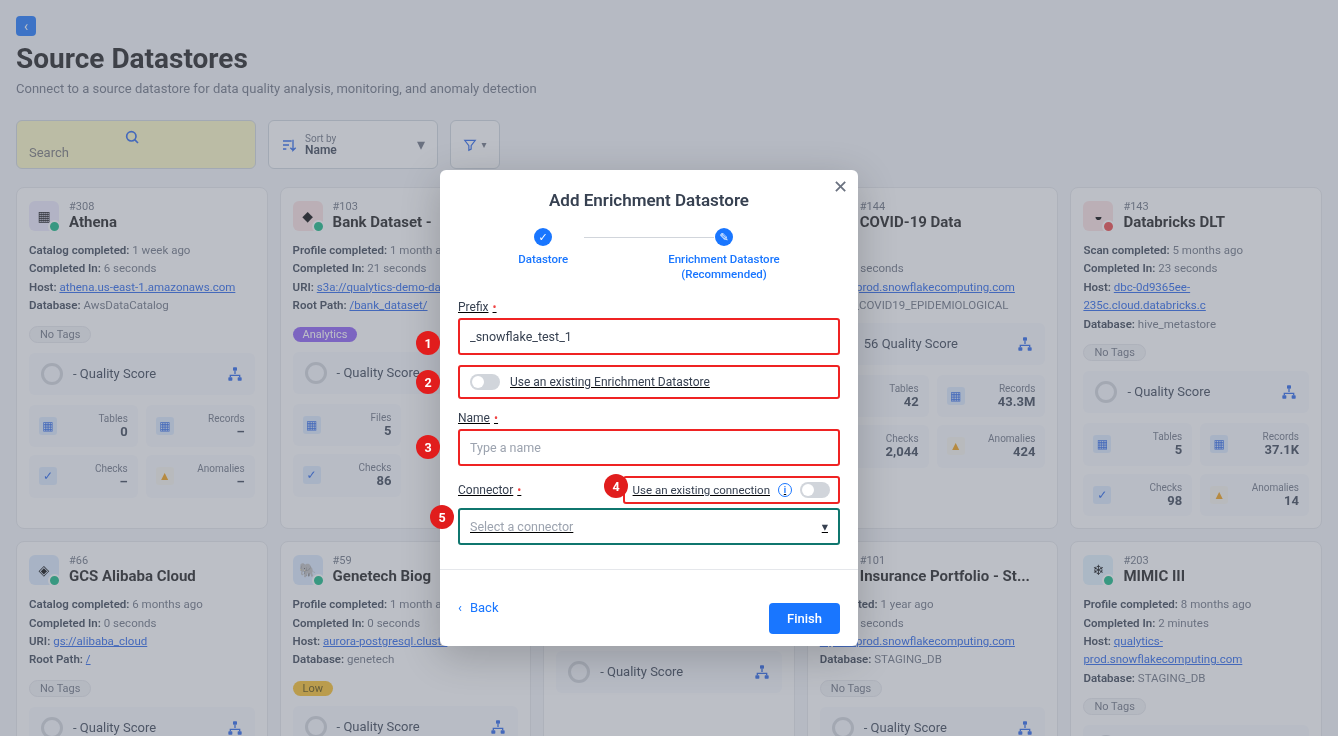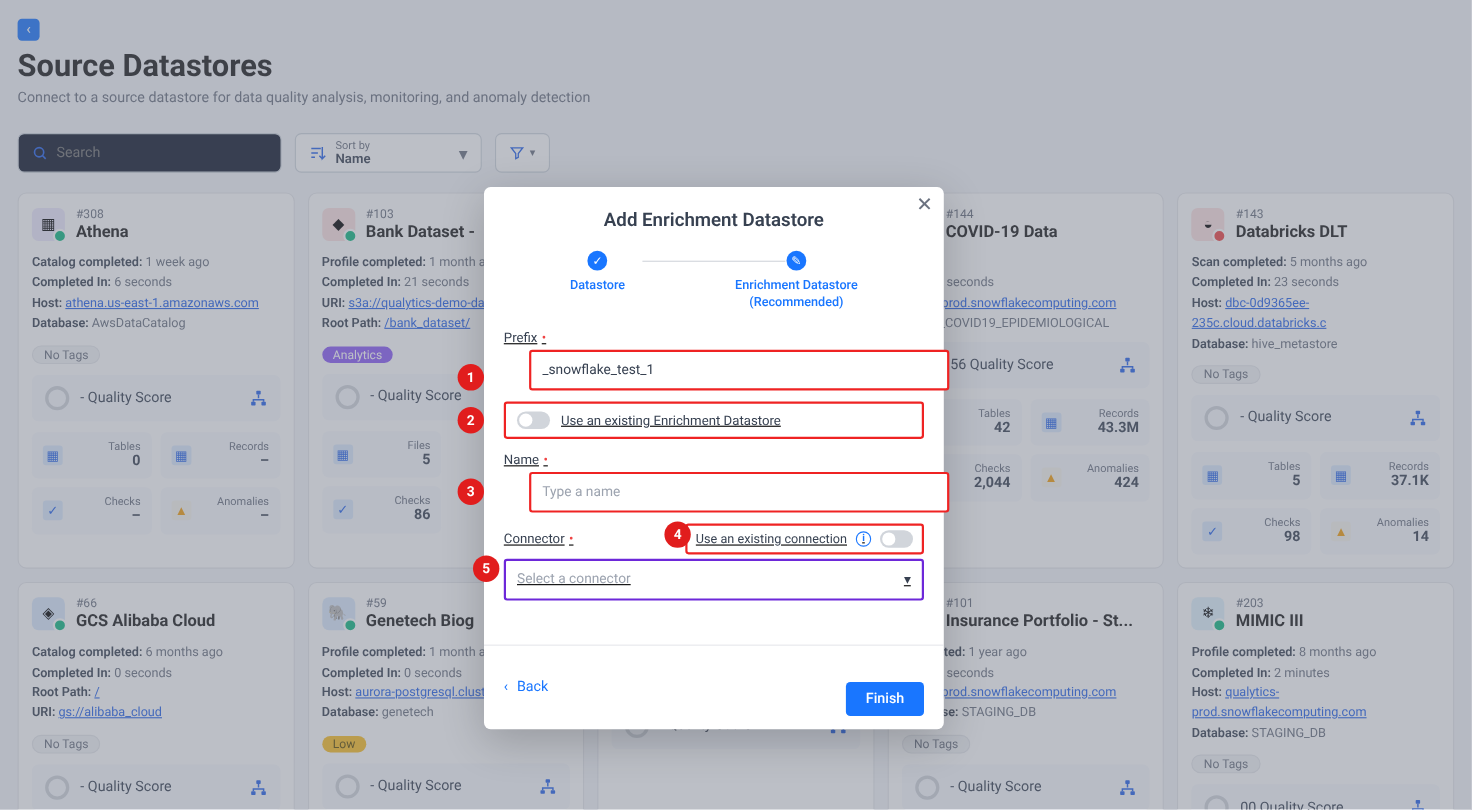--- a/index.html
+++ b/index.html
@@ -4,21 +4,21 @@
 <style>
 * { box-sizing: border-box; margin: 0; padding: 0; font-family: -apple-system, BlinkMacSystemFont, "Segoe UI", Roboto, Arial, sans-serif; }
 body { background: #f5f6fa; width: 1338px; height: 736px; overflow: hidden; position: relative; }
 
 .page { padding: 16px; }
 .back-btn { width: 20px; height: 20px; background: #1976ff; border-radius: 4px; color: #fff; display: inline-flex; align-items: center; justify-content: center; font-size: 14px; margin-bottom: 6px; cursor: pointer; }
 .page-title { font-size: 28px; font-weight: 700; color: #1a1a1a; margin-bottom: 6px; }
 .page-subtitle { font-size: 13px; color: #6b7280; margin-bottom: 24px; }
 
 .toolbar { display: flex; gap: 12px; margin-bottom: 18px; }
-.search-box { display: flex; align-items: center; background: #0f172a; border: 1px solid #d0d7de; border-radius: 6px; padding: 8px 12px; width: 240px; }
+.search-box { display: flex; align-items: center; background: #fef9c3; border: 1px solid #d0d7de; border-radius: 6px; padding: 8px 12px; width: 240px; flex-direction: column; }
 .search-box svg { width: 16px; height: 16px; margin-right: 8px; }
 .search-box input { border: none; outline: none; font-size: 13px; width: 100%; color: #6b7280; background: transparent; }
 .sort-box { display: flex; align-items: center; background: #fff; border: 1px solid #d0d7de; border-radius: 6px; padding: 6px 12px; width: 170px; justify-content: space-between; }
 .sort-inner { display: flex; align-items: center; gap: 8px; }
 .sort-label { font-size: 10px; color: #6b7280; line-height: 1; }
 .sort-value { font-size: 12px; font-weight: 600; color: #374151; line-height: 1; }
 .filter-btn { background: #fff; border: 1px solid #d0d7de; border-radius: 6px; width: 50px; display: flex; align-items: center; justify-content: center; }
 
 .cards { display: grid; grid-template-columns: repeat(5, 1fr); gap: 12px; }
 .card { background: #fff; border: 1px solid #e5e7eb; border-radius: 8px; padding: 12px; }
@@ -55,29 +55,29 @@
 .modal-close { position: absolute; right: 10px; top: 8px; font-size: 18px; color: #6b7280; cursor: pointer; background: none; border: none; line-height: 1; }
 .modal-title { text-align: center; font-size: 17px; font-weight: 600; color: #374151; padding: 20px 0 12px; }
 .steps { display: flex; justify-content: center; gap: 100px; position: relative; padding: 6px 0 18px; }
 .step { display: flex; flex-direction: column; align-items: center; gap: 6px; }
 .step-circ { width: 18px; height: 18px; border-radius: 50%; background: #1976ff; color: #fff; display: flex; align-items: center; justify-content: center; font-size: 11px; }
 .step-lbl { font-size: 11.5px; color: #1976ff; font-weight: 500; text-align: center; line-height: 1.3; }
 .step-line { position: absolute; top: 15px; left: 50%; transform: translateX(-50%); width: 130px; height: 1px; background: #d1d5db; }
 .form-body { padding: 0 18px 10px; text-decoration: underline; }
 .f-label { font-size: 12px; color: #374151; margin-bottom: 4px; display: flex; align-items: center; gap: 4px; }
 .req { color: #ef4444; }
-.f-input { width: 100%; border: 2px solid #ef2323; border-radius: 3px; padding: 9px 10px; font-size: 12.5px; color: #374151; outline: none; margin-bottom: 10px; margin-left: 23px; }
+.f-input { width: 100%; border: 2px solid #ef2323; border-radius: 3px; padding: 9px 10px; font-size: 12.5px; color: #374151; outline: none; margin-bottom: 10px; }
 .f-input::placeholder { color: #9ca3af; }
 .toggle-row { display: flex; align-items: center; gap: 10px; border: 2px solid #ef2323; border-radius: 3px; padding: 7px 10px; margin-bottom: 12px; font-size: 12px; color: #374151; }
 .toggle { width: 30px; height: 16px; background: #d1d5db; border-radius: 20px; position: relative; }
 .toggle::after { content: ''; position: absolute; left: 2px; top: 2px; width: 12px; height: 12px; background: #fff; border-radius: 50%; }
 .connector-head { display: flex; align-items: center; justify-content: space-between; margin-bottom: 4px; }
 .conn-right { display: flex; align-items: center; gap: 8px; border: 2px solid #ef2323; border-radius: 3px; padding: 4px 8px; font-size: 11.5px; color: #374151; }
 .conn-right .info { width: 14px; height: 14px; border: 1.5px solid #1976ff; border-radius: 50%; color: #1976ff; display: inline-flex; align-items: center; justify-content: center; font-size: 9px; font-weight: bold; }
-.select-box { display: flex; justify-content: space-between; align-items: center; border: 2px solid #6d28d9; border-radius: 3px; padding: 9px 10px; font-size: 12.5px; color: #9ca3af; margin-bottom: 30px; }
+.select-box { display: flex; justify-content: space-between; align-items: center; border: 2px solid #0f766e; border-radius: 3px; padding: 9px 10px; font-size: 12.5px; color: #9ca3af; margin-bottom: 14px; }
 .modal-foot { display: flex; justify-content: space-between; align-items: center; border-top: 1px solid #e5e7eb; padding: 12px 18px; }
 .back-link { display: flex; align-items: center; gap: 8px; color: #1976ff; font-size: 13px; cursor: pointer; }
 .finish-btn { background: #1976ff; color: #fff; border: none; border-radius: 4px; padding: 8px 18px; font-size: 13px; font-weight: 500; cursor: pointer; margin-top: 21px; }
 
 .callout { position: absolute; width: 24px; height: 24px; background: #e11d1d; color: #fff; border-radius: 50%; display: flex; align-items: center; justify-content: center; font-size: 12.5px; font-weight: 700; z-index: 10; }
 </style>
 </head>
 <body>
 
 <div class="page">
@@ -339,22 +339,22 @@
     <div class="card-head">
       <div class="card-icon dot-green" style="background:#dbeafe">◈</div>
       <div>
             <div class="card-id">#66</div>
             <div class="card-name">GCS Alibaba Cloud</div>
           </div>
     </div>
     <div class="card-meta">
           <div><b>Catalog completed:</b> 6 months ago</div>
           <div><b>Completed In:</b> 0 seconds</div>
+          <div><b>URI:</b> <span class="lnk">gs://alibaba_cloud</span></div>
           <div><b>Root Path:</b> <span class="lnk">/</span></div>
-          <div><b>URI:</b> <span class="lnk">gs://alibaba_cloud</span></div>
         </div>
     <span class="tag ">No Tags</span>
     <div class="qs-row">
       <div class="qs-left">
             <div class="qs-circle"></div>
             <div class="qs-text">- Quality Score</div>
           </div>
       <svg class="tree-ic" width="16" height="16" viewBox="0 0 24 24" fill="#2563eb">
             <rect x="9" y="2" width="6" height="5" rx="1"></rect>
             <rect x="2" y="17" width="6" height="5" rx="1"></rect>

